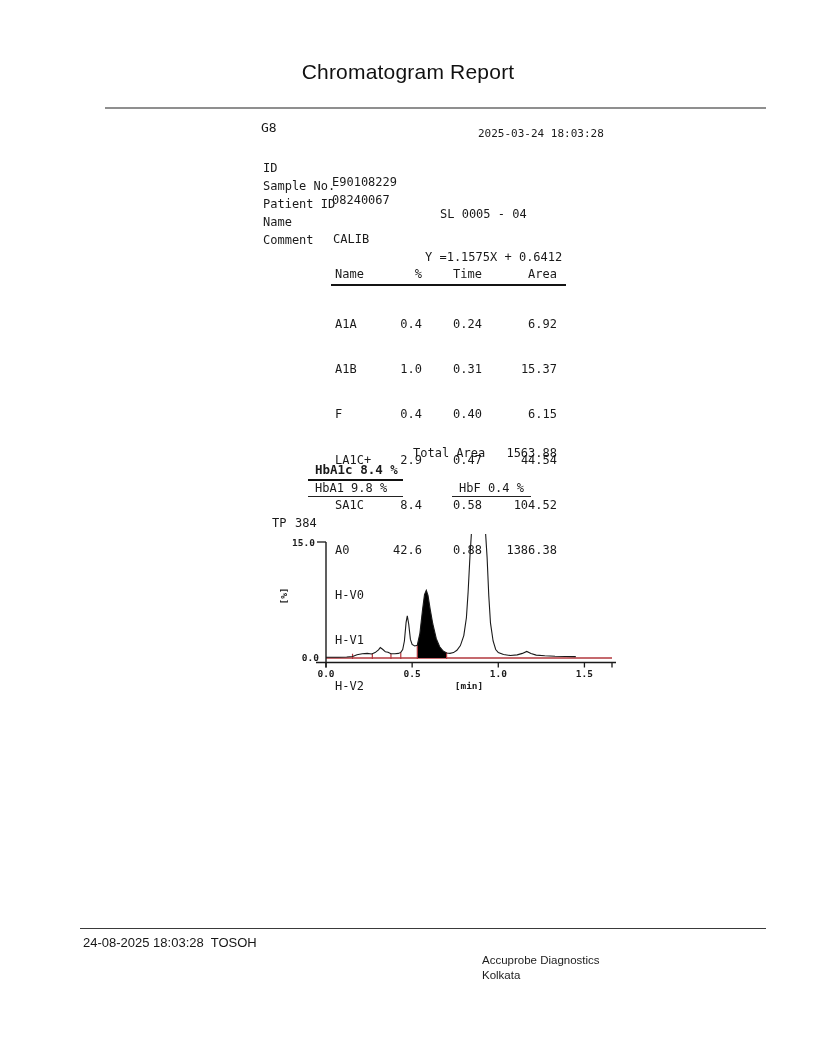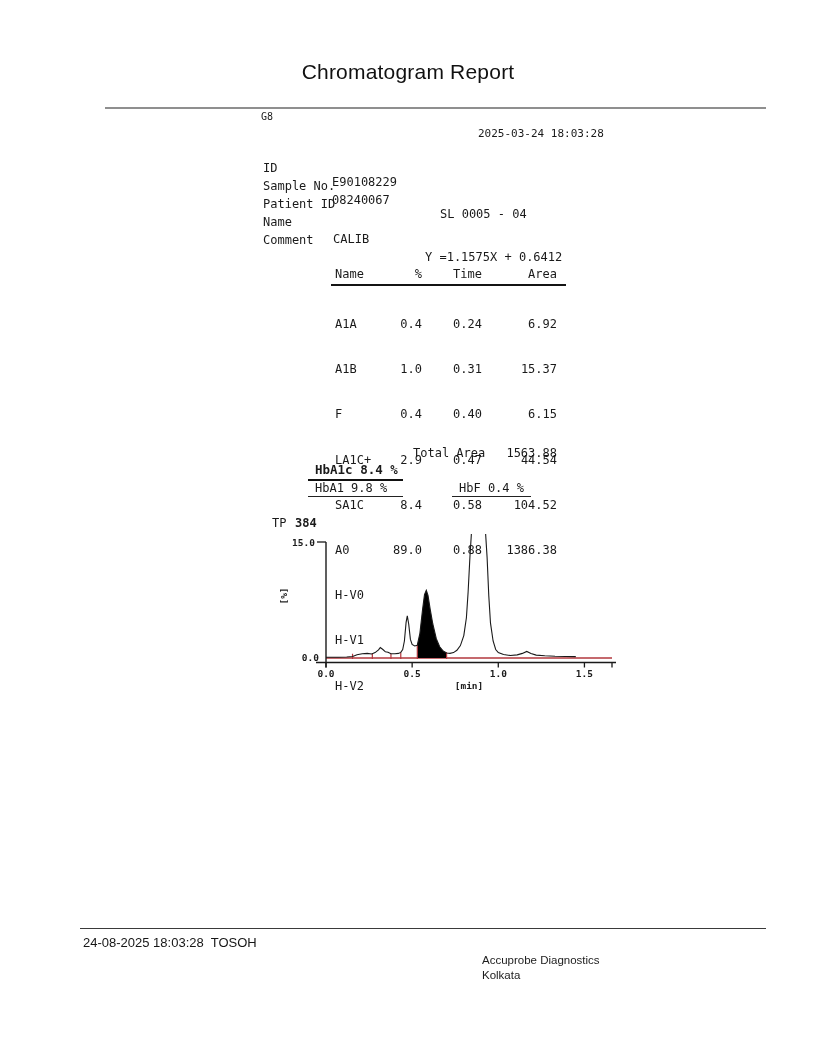--- a/index.html
+++ b/index.html
@@ -12,42 +12,42 @@
   .abs { position:absolute; }
   .mono {
     font-family:"DejaVu Sans Mono", monospace;
     font-size:12px; line-height:14px; color:#1a1a1a; white-space:pre;
   }
   .title {
     top:60px; left:0; width:100%; text-align:center;
     font-size:21px; letter-spacing:0.2px; color:#111;
   }
   .title-rule { top:107px; left:55px; width:686px; height:2px; background:#8f8f8f; }
-  .g8 { top:111px; left:211px; font-size:10px; line-height:12px; }
+  .g8 { top:122px; left:211px; font-size:13px; line-height:12px; }
   .hdr-date { top:127px; left:428px; font-size:11px; line-height:13px; }
   .info-row { left:213px; height:15px; }
   .info-row .lbl { position:absolute; left:0; }
   .info-row .val { position:absolute; left:69px; }
   .info-row .ext { position:absolute; left:177px; }
   .calib-line { top:232px; left:283px; }
   .calib-eq { top:250px; left:375px; }
   .grid-row { display:grid; grid-template-columns:50px 37px 60px 75px; }
   .grid-row .num { text-align:right; }
   .col-head { top:267px; left:285px; width:222px; }
   .head-rule { top:284px; left:281px; width:235px; height:1.6px; background:#141414; }
   .calib-rows { top:289px; left:285px; width:222px; }
   .calib-rows .grid-row { height:17.2px; }
   .total-lbl { top:446px; left:363px; }
   .total-val { top:446px; left:432px; width:75px; text-align:right; }
   .res-box { left:258px; width:95px; padding-left:7px; }
   .res-a1c { top:463px; height:18px; border-bottom:2px solid #111; font-weight:bold; font-size:12.5px; }
   .res-a1  { top:481px; height:16px; border-bottom:1.2px solid #222; }
   .res-f   { top:481px; left:402px; width:79px; height:16px; padding-left:7px; border-bottom:1.2px solid #222; }
   .tp-lbl { top:516px; left:222px; }
-  .tp-val { top:516px; left:245px;font-weight:bold; }
+  .tp-val { top:516px; left:245px; }
   .chrom-wrap { top:528px; left:220px; width:360px; height:170px; }
   .ax-num {
     font-family:"DejaVu Sans Mono", monospace;
     font-size:9.5px; font-weight:bold; fill:#1c1c1c;
   }
   .foot-rule { top:928px; left:30px; width:753px; height:1.3px; background:#3a3a3a; }
   .foot-left { top:935px; left:33px; font-size:13px; white-space:pre; color:#161616; }
   .foot-page { top:935px; left:688px; width:65px; text-align:right; font-size:13px; color:#161616; }
   .lab-1 { top:954px; left:432px; font-size:11.5px; color:#1c1c1c; }
   .lab-2 { top:969px; left:432px; font-size:11.5px; color:#1c1c1c; }
@@ -107,21 +107,21 @@
     <div class="grid-row">
       <span>F</span><span class="num">0.4</span><span class="num">0.40</span><span class="num">6.15</span>
     </div>
     <div class="grid-row">
       <span>LA1C+</span><span class="num">2.9</span><span class="num">0.47</span><span class="num">44.54</span>
     </div>
     <div class="grid-row">
       <span>SA1C</span><span class="num">8.4</span><span class="num">0.58</span><span class="num">104.52</span>
     </div>
     <div class="grid-row">
-      <span>A0</span><span class="num">89.0</span><span class="num">0.88</span><span class="num">1386.38</span>
+      <span>A0</span><span class="num">42.6</span><span class="num">0.88</span><span class="num">1386.38</span>
     </div>
     <div class="grid-row">
       <span>H-V0</span><span class="num"></span><span class="num"></span><span class="num"></span>
     </div>
     <div class="grid-row">
       <span>H-V1</span><span class="num"></span><span class="num"></span><span class="num"></span>
     </div>
     <div class="grid-row">
       <span>H-V2</span><span class="num"></span><span class="num"></span><span class="num"></span>
     </div>

